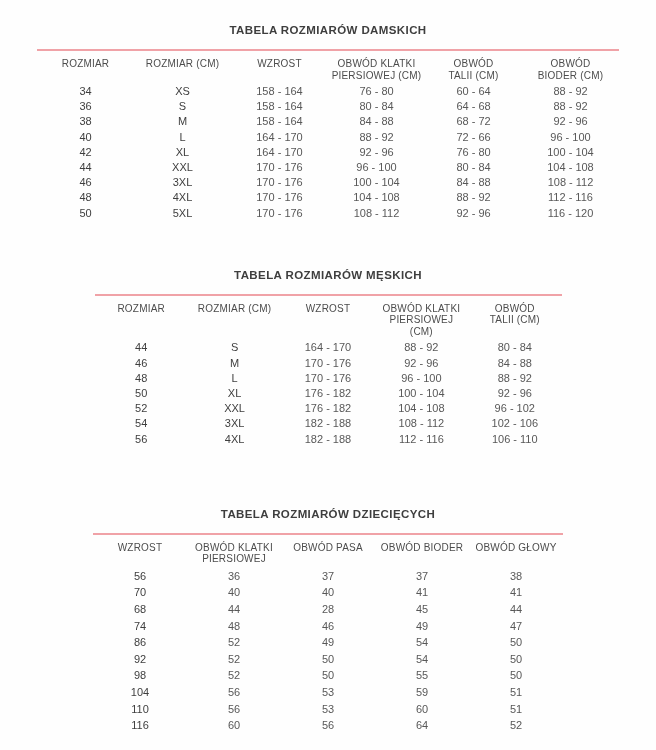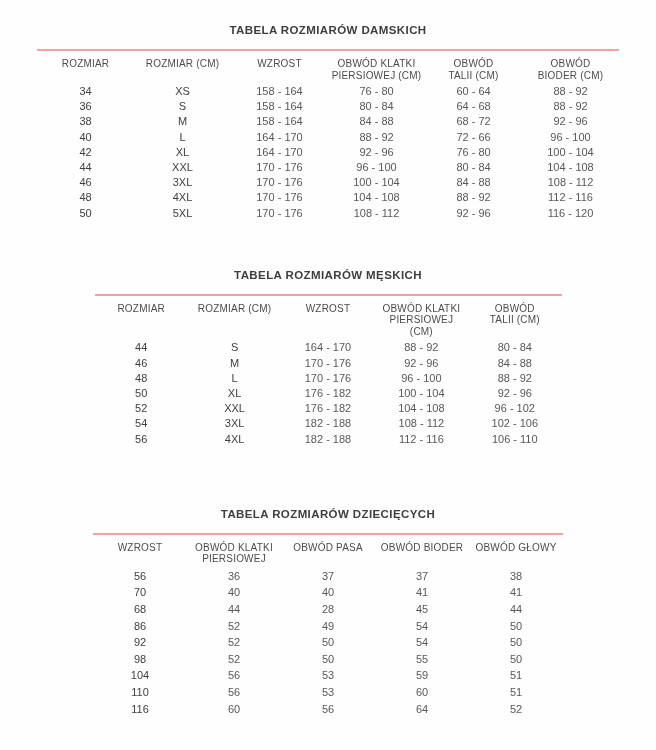--- a/index.html
+++ b/index.html
@@ -293,20 +293,27 @@
           <td>41</td>
         </tr>
         <tr>
           <td class="bold-cell">68</td>
           <td>44</td>
           <td>28</td>
           <td>45</td>
           <td>44</td>
         </tr>
         <tr>
+          <td class="bold-cell">74</td>
+          <td>48</td>
+          <td>46</td>
+          <td>49</td>
+          <td>47</td>
+        </tr>
+        <tr>
           <td class="bold-cell">86</td>
           <td>52</td>
           <td>49</td>
           <td>54</td>
           <td>50</td>
         </tr>
         <tr>
           <td class="bold-cell">92</td>
           <td>52</td>
           <td>50</td>

